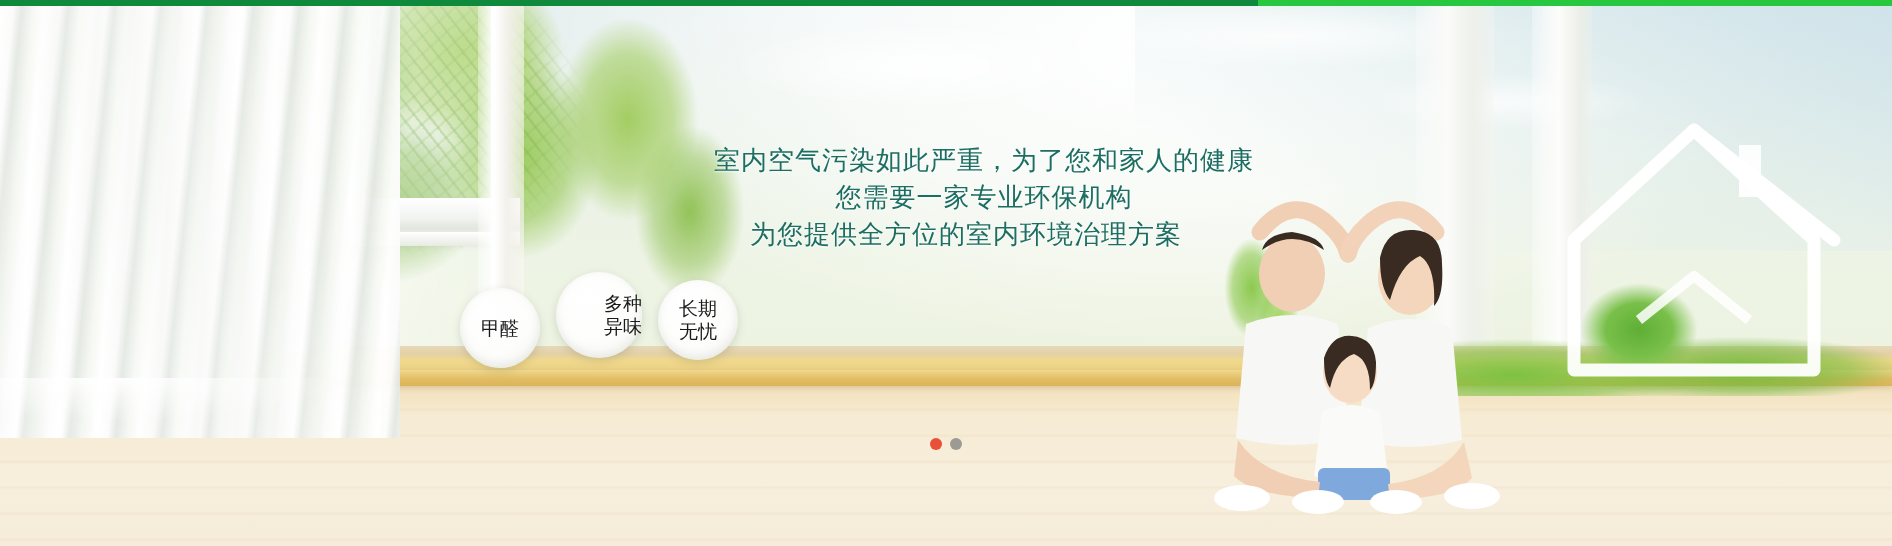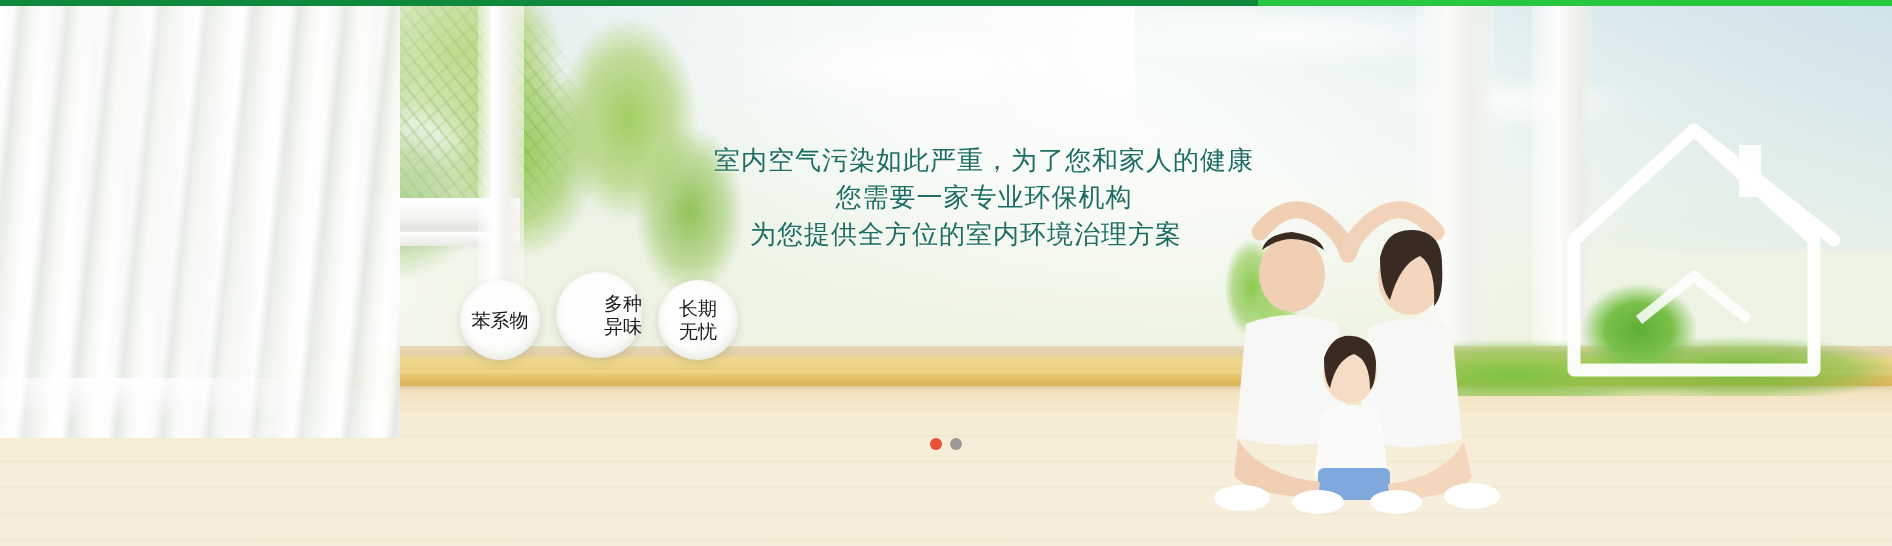--- a/index.html
+++ b/index.html
@@ -297,22 +297,22 @@
     <div class="seg-alt"></div>
   </div>
 
   <div class="headline">
     <div class="line l1">室内空气污染如此严重，为了您和家人的健康</div>
     <div class="line l2">您需要一家专业环保机构</div>
     <div class="line l3">为您提供全方位的室内环境治理方案</div>
   </div>
 
   <div class="badges">
-    <div class="badge b2">
-      <span>苯系物</span>
+    <div class="badge b1">
+      <span>甲醛</span>
     </div>
     <div class="badge b3">
       <span>多种</span>
       <span>异味</span>
     </div>
     <div class="badge b4">
       <span>长期</span>
       <span>无忧</span>
     </div>
   </div>

